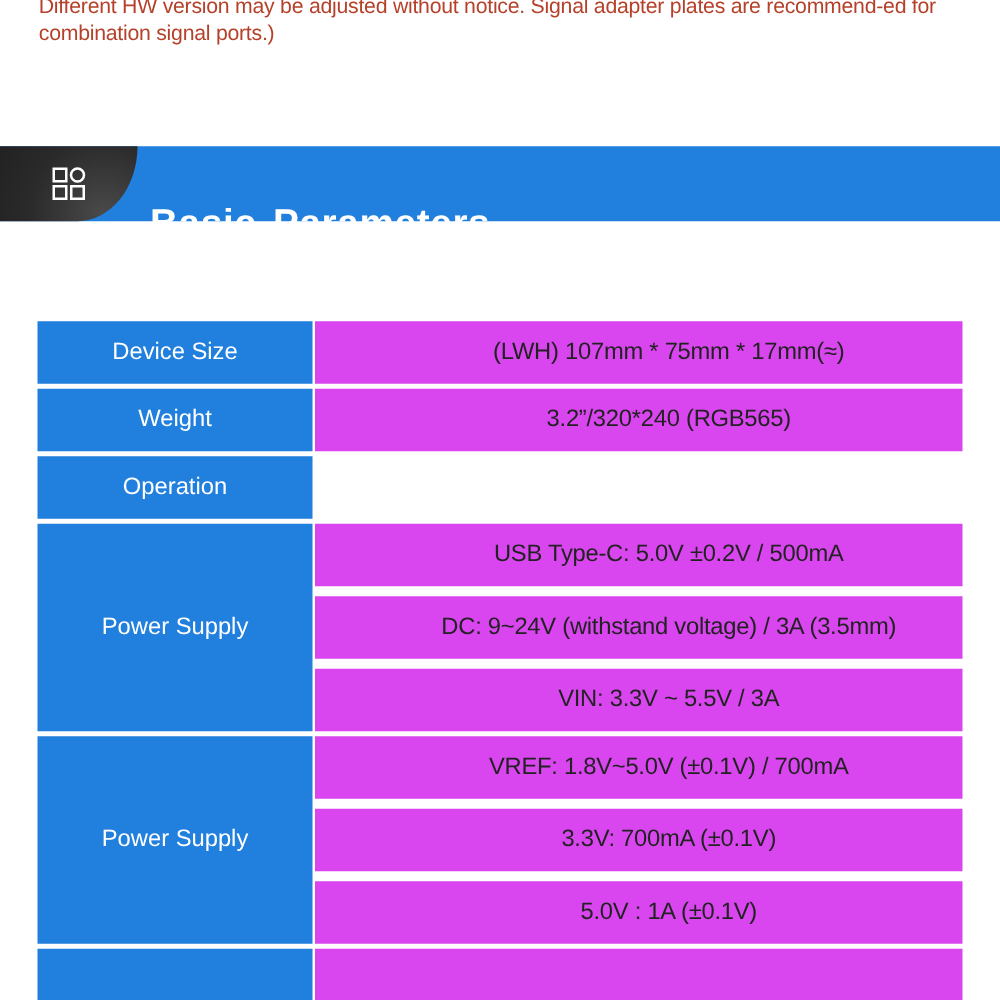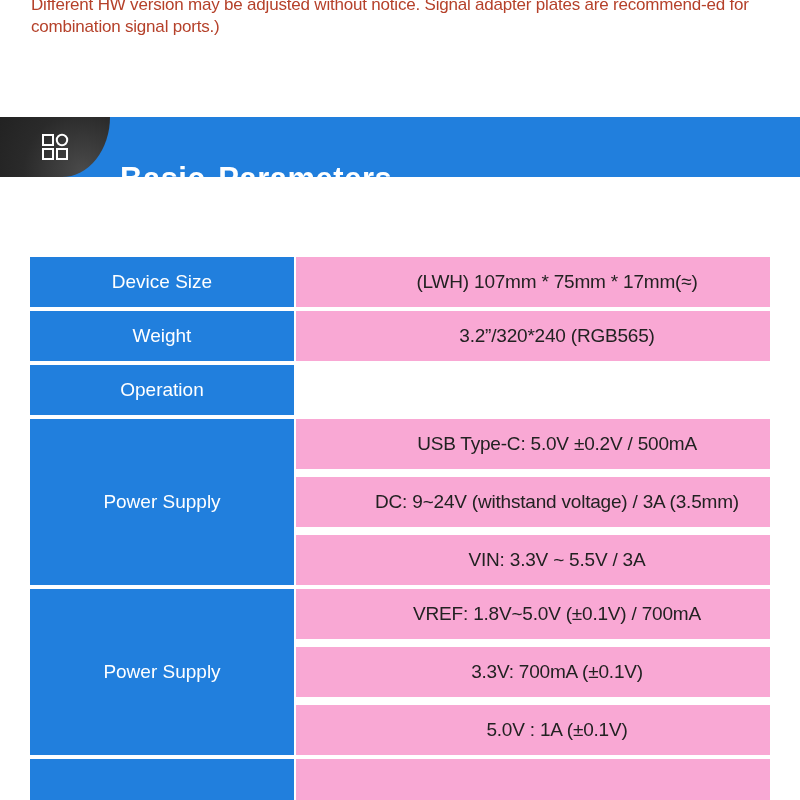--- a/index.html
+++ b/index.html
@@ -4,23 +4,23 @@
 <style>
   html, body { margin:0; padding:0; }
   body { width:800px; height:800px; overflow:hidden; background:#ffffff; position:relative; font-family:"Liberation Sans", "DejaVu Sans", sans-serif; }
   .note { position:absolute; left:31px; top:-6px; width:740px; color:#b5412a; font-size:17px; line-height:22px; letter-spacing:-0.2px; }
   .banner { position:absolute; left:0; top:117px; width:800px; height:60px; background:#217fdd; }
   .banner .dark { position:absolute; left:0; top:0; width:110px; height:60px; background:radial-gradient(circle at 75% 90%, #4a4a4a 0%, #2a2a2a 60%, #222 100%); border-bottom-right-radius:48px 60px; }
   .banner .icon { position:absolute; left:41px; top:16px; width:28px; height:28px; }
   .banner .title { position:absolute; left:120px; top:0; height:60px; line-height:60px; color:#fff; font-weight:bold; font-size:31px; letter-spacing:0.5px; word-spacing:4px;margin-top:32px; }
   .table { position:absolute; left:30px; top:257px; width:740px; }
   .row { display:flex; margin-bottom:4px; }
-  .lab { width:264px; background:#217fdd; color:#fff; font-size:19px; display:flex; align-items:center; justify-content:center; text-align:left; }
+  .lab { width:220px; background:#217fdd; color:#fff; font-size:19px; display:flex; align-items:center; justify-content:center; text-align:left; }
   .vals { flex:1; margin-left:2px; display:flex; flex-direction:column; }
-  .val { height:50px; background:#f9a8d4; color:#222; font-size:19px; display:flex; align-items:center; justify-content:center; text-align:center; white-space:nowrap; letter-spacing:-0.2px;padding-left:48px; }
+  .val { height:50px; background:#d946ef; color:#222; font-size:19px; display:flex; align-items:center; justify-content:center; text-align:center; white-space:nowrap; letter-spacing:-0.2px;padding-left:48px; }
   .val + .val { margin-top:8px; }
   .single .lab { height:50px; }
 </style>
 </head>
 <body>
 
 <div class="note">Different HW version may be adjusted without notice. Signal adapter plates are recommend-ed for combination signal ports.)</div>
 
 <div class="banner">
   <div class="dark">

